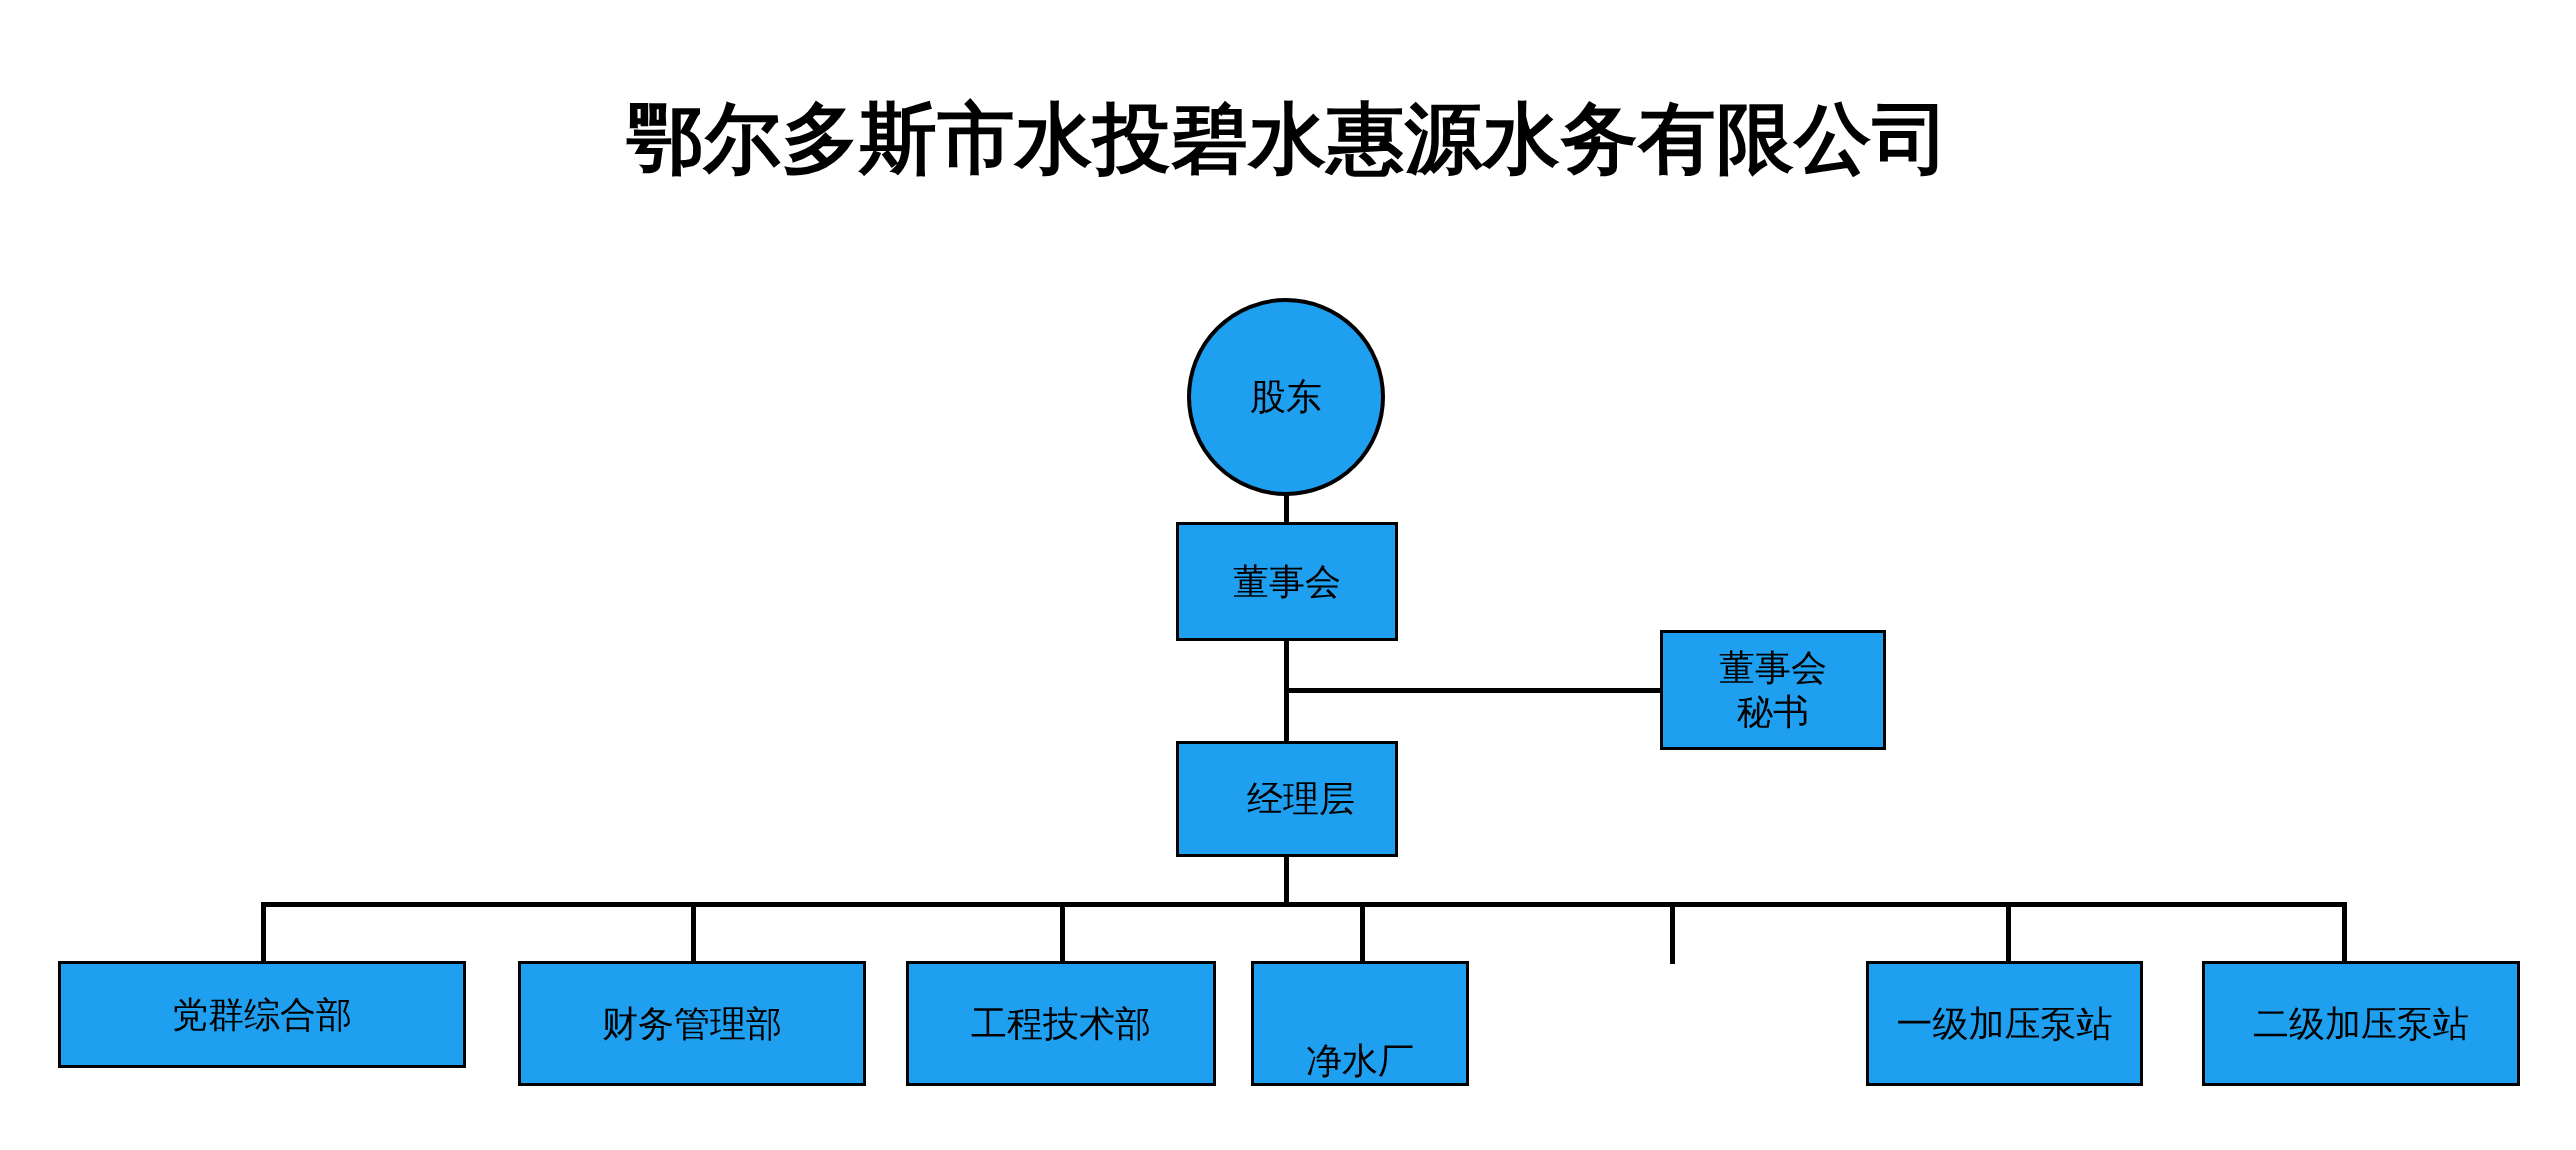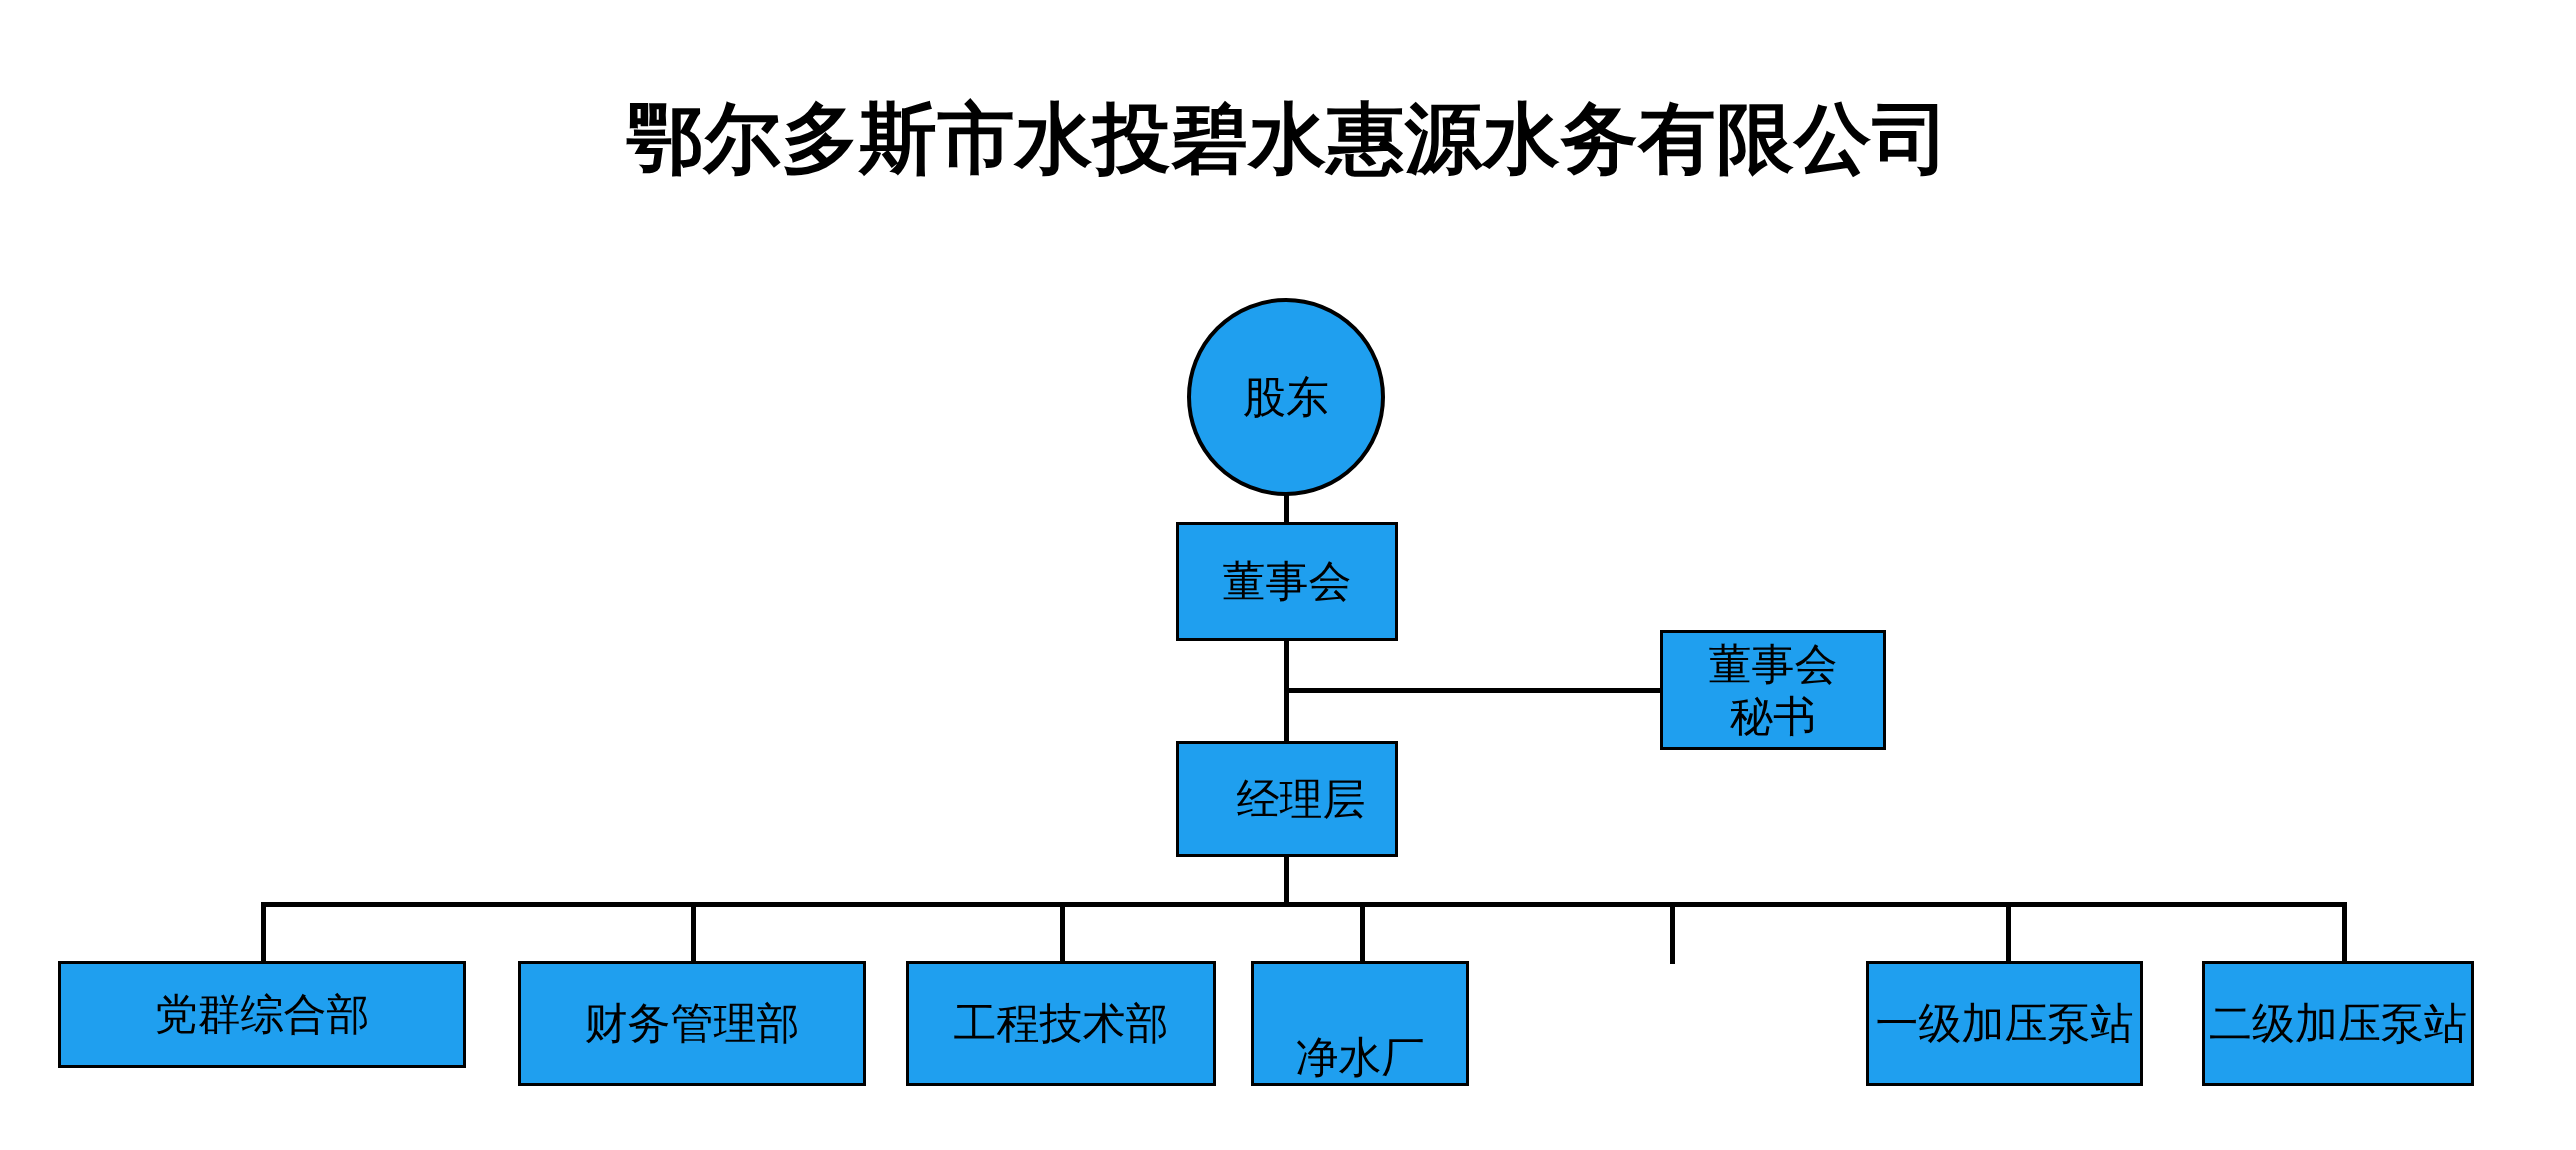--- a/index.html
+++ b/index.html
@@ -40,21 +40,21 @@
   .node {
     position: absolute;
     box-sizing: border-box;
     background: #1F9FEF;
     border: 3.8px solid #000000;
     display: flex;
     align-items: center;
     justify-content: center;
     text-align: center;
     color: #000000;
-    font-size: 43px;
+    font-size: 36px;
     line-height: 1.22;
     font-family: "DejaVu Sans", "Liberation Sans", sans-serif;
     z-index: 3;
   }
   .node.circle {
     border-radius: 50%;
     border-width: 4.7px;
   }
   .node .label-line {
     display: block;
@@ -125,18 +125,18 @@
 
   <div class="node" style="left:1251px; top:961px; width:218px; height:125px;align-items:flex-end;">
     <span class="label-line">净水厂</span>
   </div>
 
 
   <div class="node" style="left:1866px; top:961px; width:277px; height:125px;">
     <span class="label-line">一级加压泵站</span>
   </div>
 
-  <div class="node" style="left:2202px; top:961px; width:272px; height:125px;">
+  <div class="node" style="left:2202px; top:961px; width:318px; height:125px;">
     <span class="label-line">二级加压泵站</span>
   </div>
 
 </div>
 
 
 </body></html>

